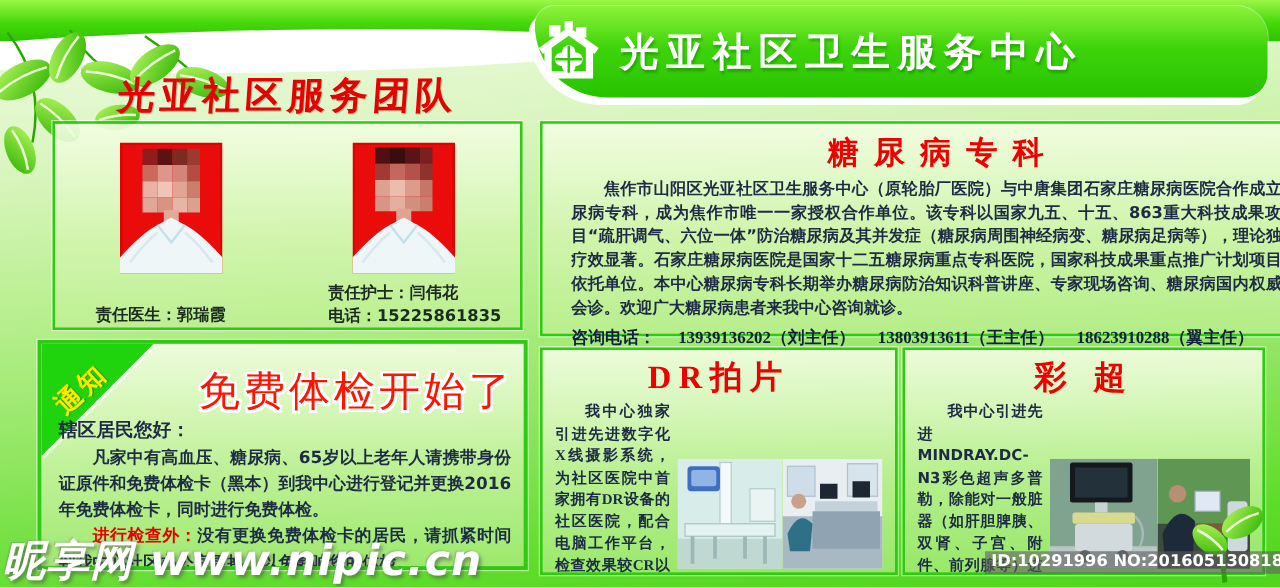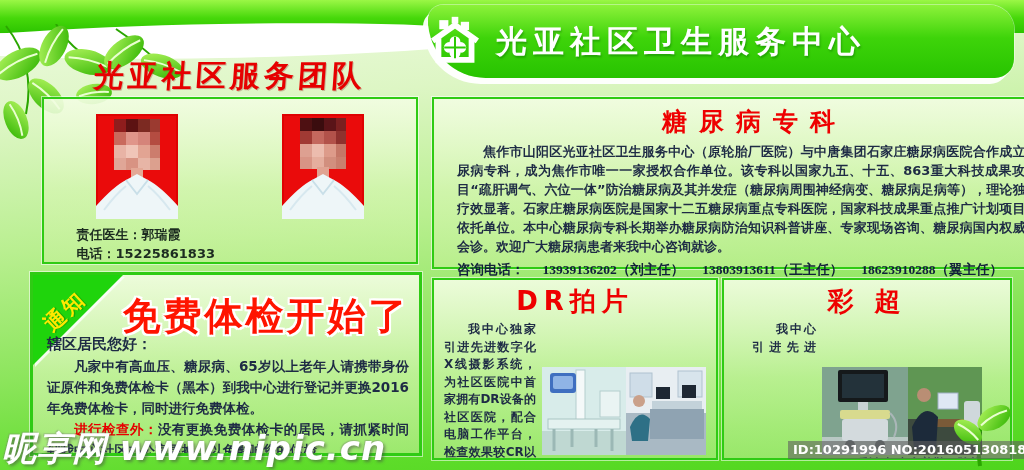--- a/index.html
+++ b/index.html
@@ -26,36 +26,36 @@
   .team-box{left:42px;top:97px;width:376px;height:167px;display:flex;justify-content:space-around;padding-top:15px;}
   .member{width:165px;display:flex;flex-direction:column;align-items:center;justify-content:space-between;}
   .photo{width:82px;height:105px;line-height:0;}
   .caption{margin-top:6px;align-self:flex-start;padding-left:22px;font-size:13px;font-weight:700;color:#1c2b20;line-height:19px;white-space:nowrap;}
   
   .notice-box{left:30px;top:272px;width:392px;height:184px;border-width:3px;overflow:hidden;}
   .ribbon-tri{position:absolute;left:0;top:0;width:0;height:0;
     border-top:90px solid #1fd40c;border-right:90px solid transparent;filter:drop-shadow(2px 2px 0 rgba(255,255,255,.8));}
   .ribbon-text{position:absolute;left:8px;top:22px;transform:rotate(-43deg);
     color:#ffe800;font-size:21px;font-weight:800;letter-spacing:3px;text-shadow:1px 1px 0 rgba(0,100,0,.35);}
-  .notice-title{position:absolute;left:88px;top:16px;width:290px;text-align:center;
-    color:#ff1400;font-size:38px;font-weight:700;letter-spacing:3px;white-space:nowrap;
+  .notice-title{position:absolute;left:88px;top:16px;width:290px;text-align:right;
+    color:#ff1400;font-size:33px;font-weight:400;letter-spacing:3px;white-space:nowrap;
     text-shadow:2px 0 0 #fff,-2px 0 0 #fff,0 2px 0 #fff,0 -2px 0 #fff,2px 2px 0 #fff,-2px -2px 0 #fff,2px -2px 0 #fff,-2px 2px 0 #fff;}
   .notice-body{position:absolute;left:14px;top:60px;right:10px;color:#1e2b45;}
   .notice-greet{font-size:15px;font-weight:700;margin:0 0 2px 0;}
   .notice-p{font-size:13.5px;font-weight:600;line-height:21px;margin:0;text-indent:2em;text-align:justify;}
   .red-label{color:#e60000;font-weight:800;}
   
   .diab-box{left:432px;top:97px;width:645px;height:172px;padding:4px 23px;}
   .diab-title{text-align:center;color:#ee0000;font-size:25px;font-weight:900;letter-spacing:12px;margin:2px 0 4px 0;}
   .diab-body{color:#1e2b45;font-size:13px;font-weight:600;line-height:19px;margin:0;text-indent:2em;text-align:justify;}
   .diab-phones{margin-top:5px;color:#11203a;font-size:13.5px;font-weight:800;white-space:nowrap;}
   .diab-phones span{margin-right:18px;font-family:Liberation Serif, serif;}
   
-  .dr-box{left:432px;top:278px;width:286px;height:182px;padding:2px 10px;overflow:hidden;}
-  .us-box{left:722px;top:278px;width:290px;height:182px;padding:2px 28px;overflow:hidden;}
+  .dr-box{left:432px;top:278px;width:286px;height:182px;padding:2px 10px;overflow:hidden;font-family:Liberation Serif, serif;}
+  .us-box{left:722px;top:278px;width:290px;height:182px;padding:2px 10px;overflow:hidden;}
   .sub-title{text-align:center;color:#ee0000;font-size:26px;font-weight:900;letter-spacing:6px;margin:2px 0 2px 0;}
   .sub-body{color:#1e2b45;font-size:12px;font-weight:600;line-height:17.5px;margin:0;text-indent:2em;text-align:justify;}
   .float-photos{float:right;margin:46px 0 0 6px;display:flex;line-height:0;}
   .float-photos svg{display:block;}
   
   .wm-nipic{position:absolute;left:2px;top:426px;color:#fff;font-size:34px;font-weight:800;font-style:italic;
     letter-spacing:1px;white-space:nowrap;text-shadow:2px 2px 3px rgba(70,70,70,.5),-1px -1px 1px rgba(120,120,120,.35);}
   .wm-id{position:absolute;left:788px;top:441px;background:rgba(95,95,95,.6);color:#fff;
     font-size:13px;font-weight:600;padding:1px 5px 2px 5px;white-space:nowrap;}
   
@@ -169,21 +169,20 @@
               <rect x="54" y="44" width="10" height="12" fill="#dca08e"></rect>
           </g>
           <rect x="35" y="54" width="12" height="12" fill="#e3a896"></rect>
           <path d="M0 105 L0 92 Q18 72 30 66 L41 60 L52 66 Q64 72 82 92 L82 105 Z" fill="#eef6f8"></path>
           <path d="M30 66 L41 80 L52 66" stroke="#c9dfe8" stroke-width="2" fill="none"></path>
           <path d="M8 96 Q20 80 30 72 M74 96 Q62 80 52 72" stroke="#d7e8ef" stroke-width="2" fill="none"></path>
         </svg>
       </div>
       <div class="caption">
         <div><span>责任医生：</span><span>郭瑞霞</span></div>
-        <div><span>电话：</span><span>15225861833</span></div>
       </div>
     </div>
     <div class="member">
       <div class="photo">
         <svg width="82" height="105" viewBox="0 0 82 105">
           <rect width="82" height="105" fill="#df0202"></rect>
           <rect x="2" y="2" width="78" height="101" fill="#ea0b0b"></rect>
           <g>
             <rect x="18" y="4" width="12" height="13" fill="#4e1012"></rect>
               <rect x="30" y="4" width="12" height="13" fill="#3a0c0e"></rect>
@@ -201,20 +200,24 @@
               <rect x="30" y="43" width="12" height="12" fill="#e5ae9e"></rect>
               <rect x="42" y="43" width="12" height="12" fill="#d28f7e"></rect>
               <rect x="54" y="43" width="10" height="12" fill="#c97f6e"></rect>
           </g>
           <rect x="35" y="53" width="12" height="13" fill="#e0a392"></rect>
           <path d="M0 105 L0 92 Q18 72 30 66 L41 60 L52 66 Q64 72 82 92 L82 105 Z" fill="#eef6f8"></path>
           <path d="M30 66 L41 80 L52 66" stroke="#c9dfe8" stroke-width="2" fill="none"></path>
           <path d="M8 96 Q20 80 30 72 M74 96 Q62 80 52 72" stroke="#d7e8ef" stroke-width="2" fill="none"></path>
         </svg>
       </div>
+      <div class="caption">
+        <div><span>责任护士：</span><span>闫伟花</span></div>
+        <div><span>电话：</span><span>15225861835</span></div>
+      </div>
     </div>
   </div>
 
   <div class="panel notice-box">
     <div class="ribbon-tri"></div>
     <div class="ribbon-text">通知</div>
     <div class="notice-title">免费体检开始了</div>
     <div class="notice-body">
       <p class="notice-greet">辖区居民您好：</p>
       <p class="notice-p">凡家中有高血压、糖尿病、65岁以上老年人请携带身份证原件和免费体检卡（黑本）到我中心进行登记并更换2016年免费体检卡，同时进行免费体检。</p>

